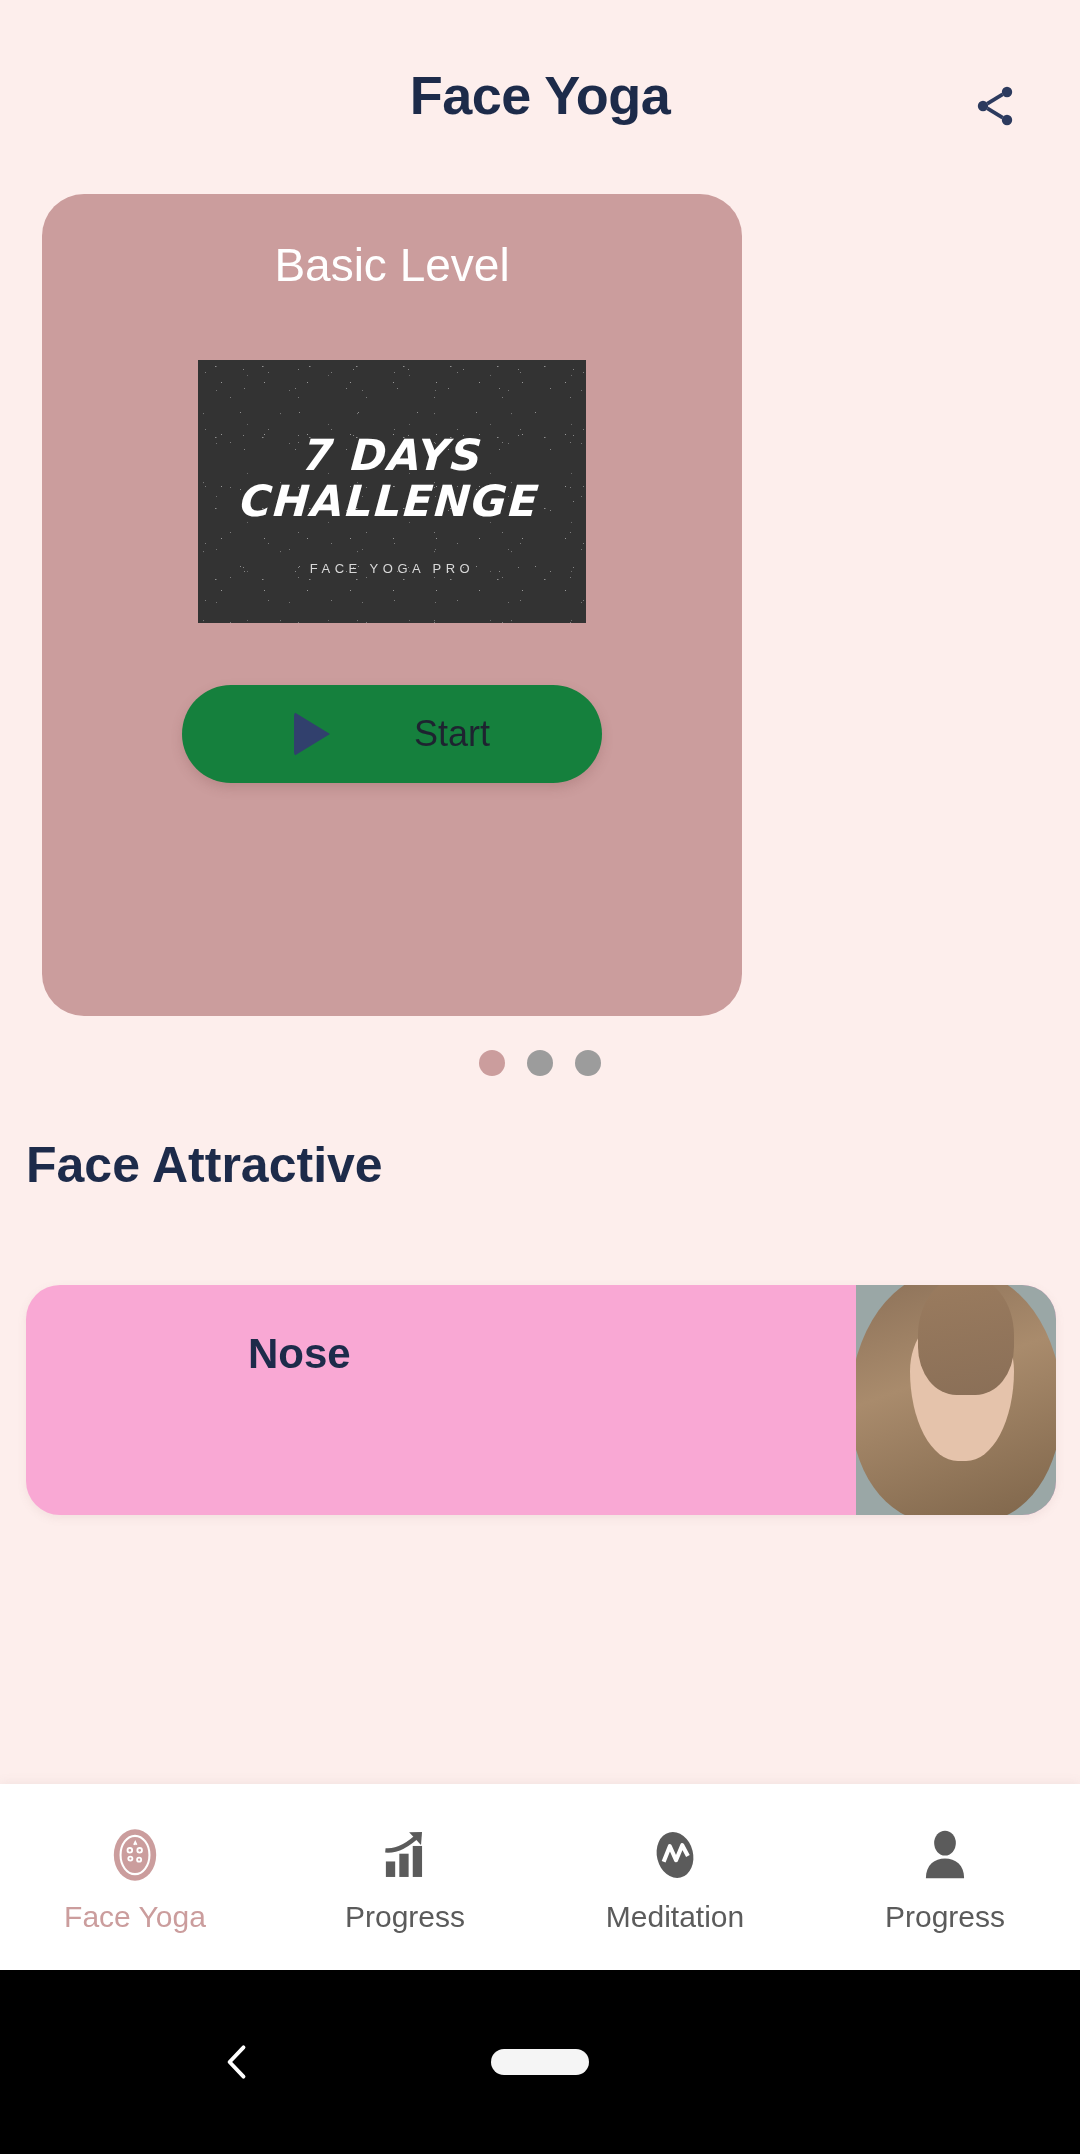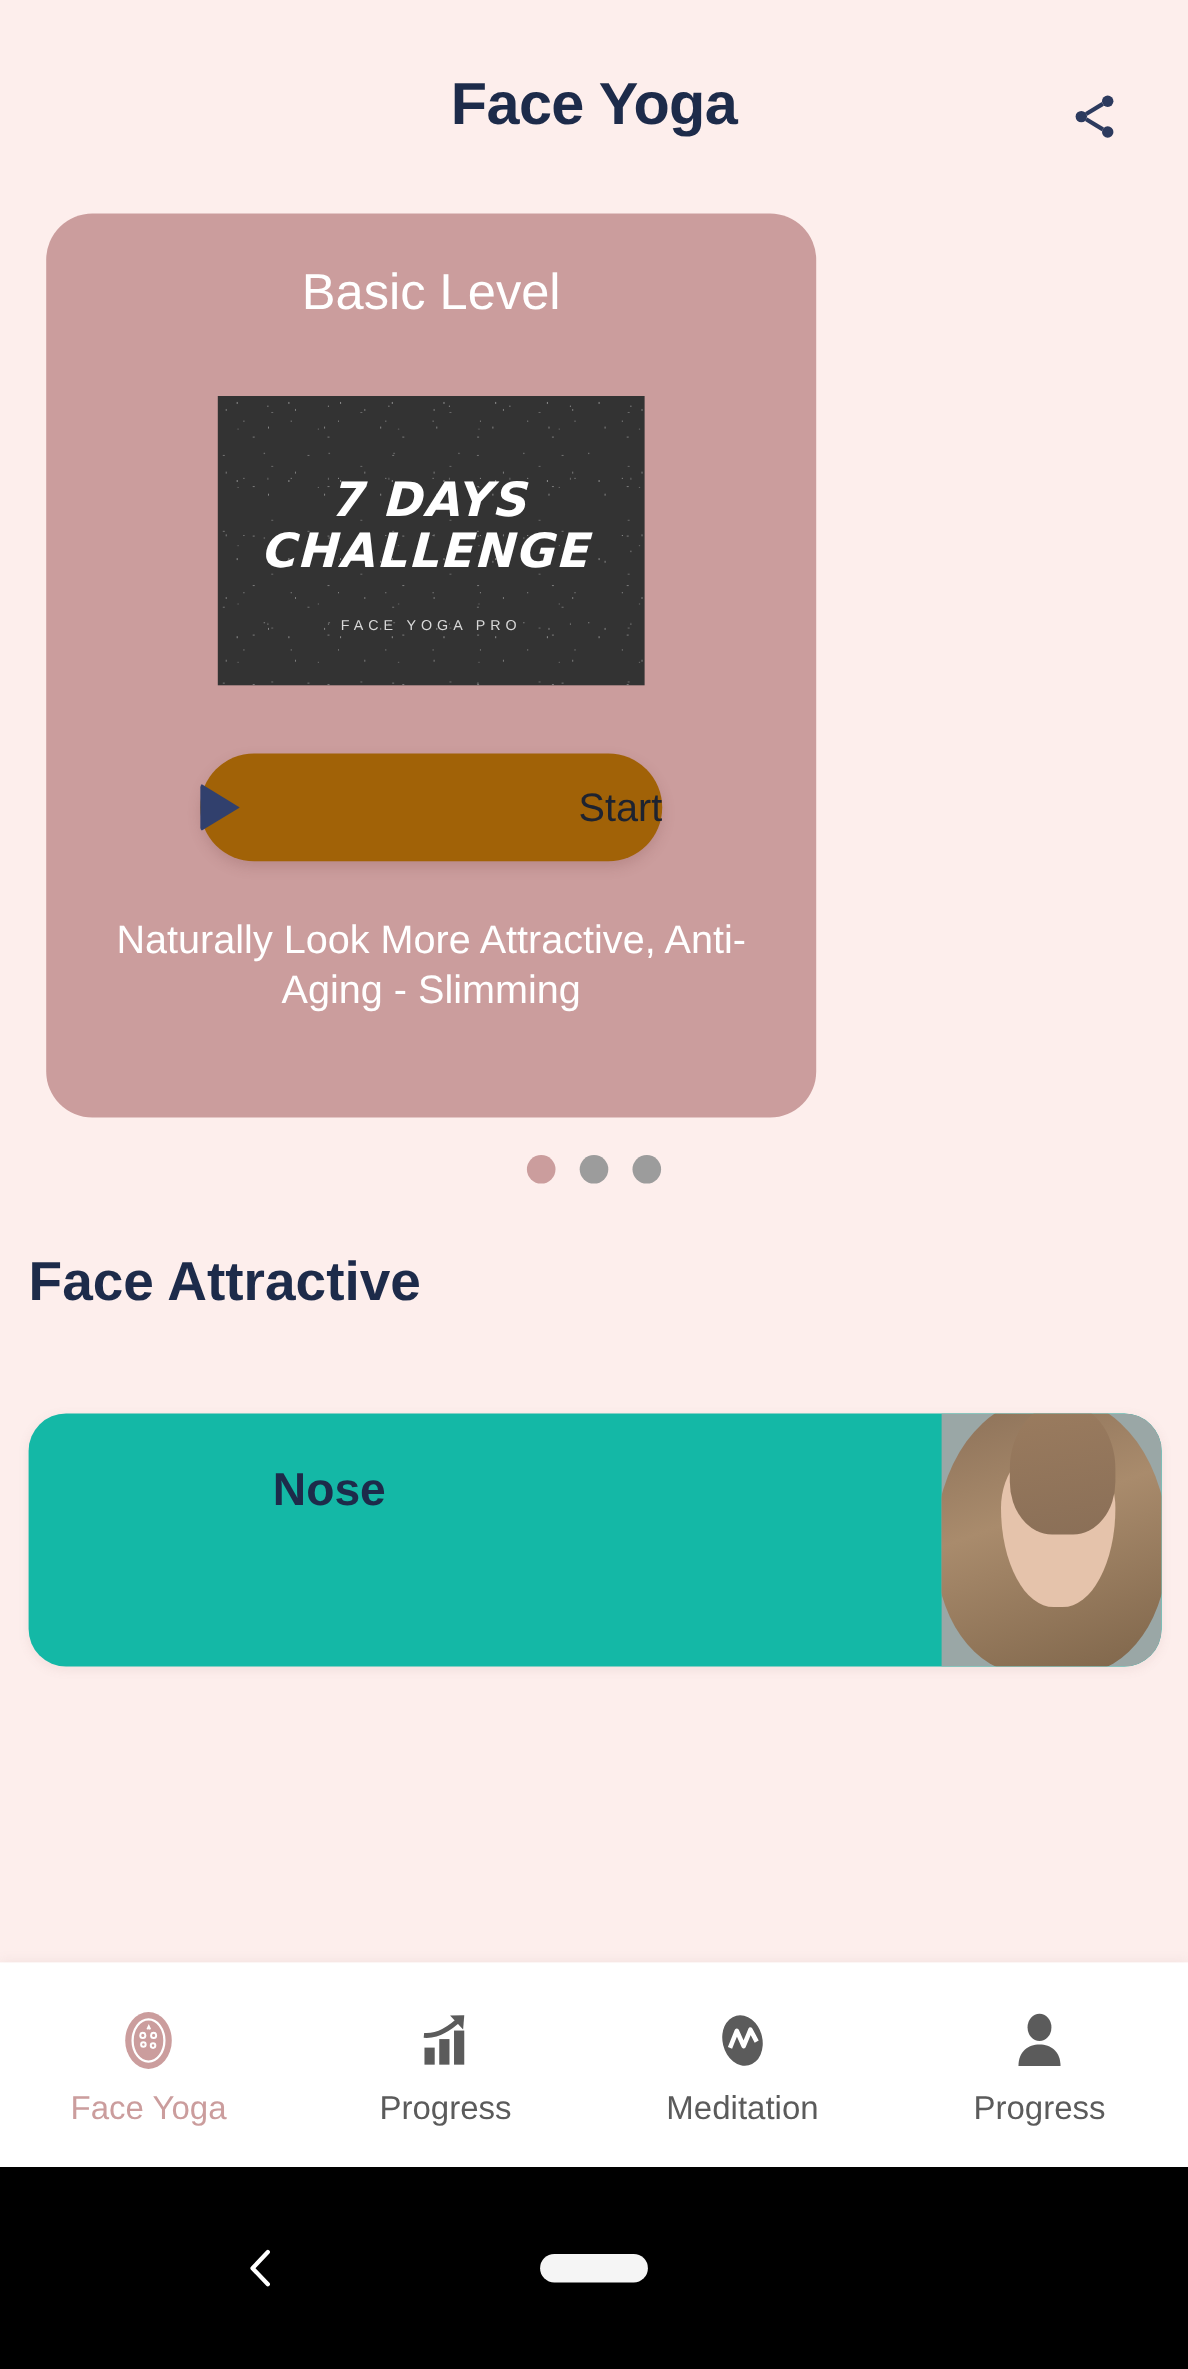--- a/index.html
+++ b/index.html
@@ -71,23 +71,23 @@
   }
   .thumb-brand {
     position:relative; z-index:2;
     margin-top:36px;
     font-size:13px; color:#d8d8d8;
     letter-spacing:4.5px; font-weight:400;
   }
   .start-btn {
     margin-top:62px;
     width:420px; height:98px;
-    background:#a16207; border-radius:49px;
+    background:#15803d; border-radius:49px;
     box-shadow:0 5px 12px rgba(120,70,70,.22);
-    display:flex; align-items:center; justify-content:space-between; gap:84px;
+    display:flex; align-items:center; justify-content:center; gap:84px;
     border:none; cursor:pointer;
   }
   .play-tri {
     width:0; height:0;
     border-left:36px solid #31406d;
     border-top:22px solid transparent;
     border-bottom:22px solid transparent;
     border-radius:4px;
   }
   .start-label {
@@ -110,21 +110,21 @@
   
   .section-title {
     position:absolute; left:26px; top:1135px;
     font-size:50px; font-weight:bold; color:#1d2b4a; line-height:1.2;
   }
 
   
   .cat-card {
     position:absolute; left:26px; top:1285px;
     width:1030px; height:230px;
-    background:#14b8a6; border-radius:34px;
+    background:#f9a8d4; border-radius:34px;
     overflow:hidden;
     box-shadow:0 3px 10px rgba(150,110,110,.10);
   }
   .cat-name {
     position:absolute; left:222px; top:45px;
     font-size:42px; font-weight:bold; color:#1d2b4a;
   }
   .cat-photo {
     position:absolute; right:0; top:0; width:200px; height:230px;
     background:#9aa7a6;
@@ -205,21 +205,20 @@
         <div>CHALLENGE</div>
       </div>
       <div class="thumb-brand">FACE YOGA PRO</div>
     </div>
 
     <div class="start-btn">
       <span class="play-tri"></span>
       <span class="start-label">Start</span>
     </div>
 
-    <div class="hero-desc">Naturally Look More Attractive, Anti-Aging - Slimming</div>
   </div>
 
   <div class="dots">
     <span class="dot active"></span>
     <span class="dot"></span>
     <span class="dot"></span>
   </div>
 
   <div class="section-title">Face Attractive</div>
 

